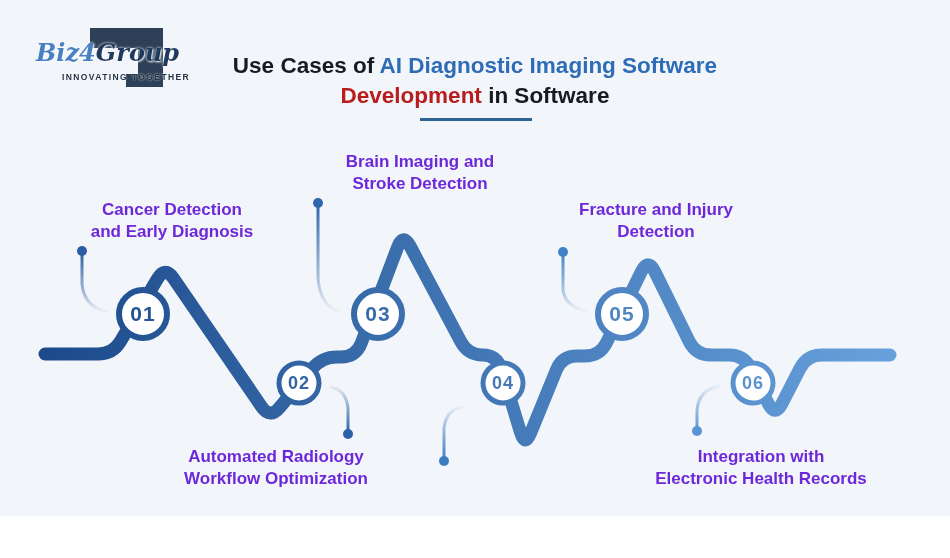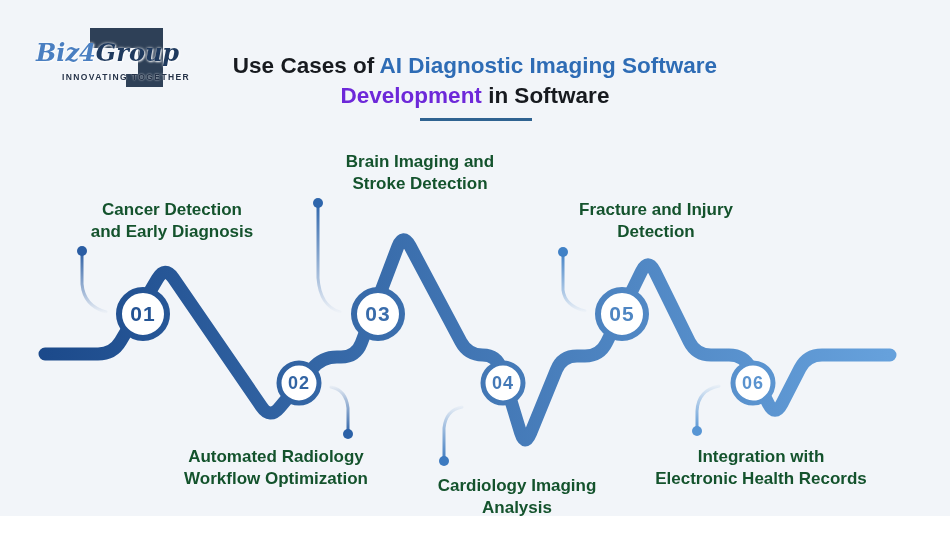--- a/index.html
+++ b/index.html
@@ -38,39 +38,39 @@
   .title .hl{color:#2e6cb5;}
   .title-underline{position:absolute; left:420px; top:118px; width:112px; height:3px; background:#2f6391; z-index:2;}
   
   .wave{position:absolute; left:0; top:0; z-index:1;}
   .node-num{
     font-family:"Liberation Sans", sans-serif; font-weight:700; letter-spacing:1px;
   }
   
   .step-label{
     position:absolute; text-align:center; white-space:pre-line;
-    font-size:17px; font-weight:700; line-height:22px; color:#14532d; z-index:2;
+    font-size:17px; font-weight:700; line-height:22px; color:#6d28d9; z-index:2;
   }
 </style>
 </head>
 <body>
 
 <div class="canvas" style="background: rgb(242, 245, 249);">
 
   <div class="logo">
     <div class="logo-mark">
       <div class="lm lm-bar" style="background: rgb(46, 64, 87);"></div>
       <div class="lm lm-col" style="background: rgb(46, 64, 87);"></div>
       <div class="lm lm-foot" style="background: rgb(46, 64, 87);"></div>
     </div>
     <div class="logo-text"><span class="lt-biz">Biz</span><span class="lt-4">4</span><span class="lt-group">Group</span></div>
     <div class="logo-tag">INNOVATING TOGETHER</div>
   </div>
 
-  <h1 class="title"><span>Use Cases of </span><span class="hl" style="color: rgb(46, 108, 181);">AI Diagnostic Imaging Software</span><br><span class="hl" style="color: #6d28d9;">Development</span><span> in Software</span></h1>
+  <h1 class="title"><span>Use Cases of </span><span class="hl" style="color: rgb(46, 108, 181);">AI Diagnostic Imaging Software</span><br><span class="hl" style="color: #b91c1c;">Development</span><span> in Software</span></h1>
   <div class="title-underline" style="background: rgb(47, 99, 145);"></div>
 
   <svg class="wave" width="950" height="558" viewBox="0 0 950 558">
     <defs id="dyn-defs">
       <linearGradient id="waveGrad" gradientUnits="userSpaceOnUse" x1="45" y1="0" x2="890" y2="0">
         <stop offset="0" stop-color="#1c4a8b"></stop>
         <stop offset="1" stop-color="#66a1dc"></stop>
       </linearGradient>
     <linearGradient id="stemG0" gradientUnits="userSpaceOnUse" x1="82" y1="251" x2="82" y2="314">
           <stop offset="0" stop-color="#2a5da3" stop-opacity="1"></stop>
@@ -141,20 +141,18 @@
       <text class="node-num" x="753" y="389" font-size="18" text-anchor="middle" fill="url(#waveGrad)">06</text>
     </g>
   </svg>
 
   <div class="step-label" style="left:52px;  top:199px; width:240px;">Cancer Detection
 and Early Diagnosis</div>
   <div class="step-label" style="left:146px; top:446px; width:260px;">Automated Radiology
 Workflow Optimization</div>
   <div class="step-label" style="left:305px; top:151px; width:230px;">Brain Imaging and
 Stroke Detection</div>
-  <div class="step-label" style="left:402px; top:475px; width:230px;">Cardiology Imaging
-Analysis</div>
   <div class="step-label" style="left:631px; top:446px; width:260px;">Integration with
 Electronic Health Records</div>
   <div class="step-label" style="left:541px; top:199px; width:230px;">Fracture and Injury
 Detection</div>
 
 </div>
 
 </body></html>

